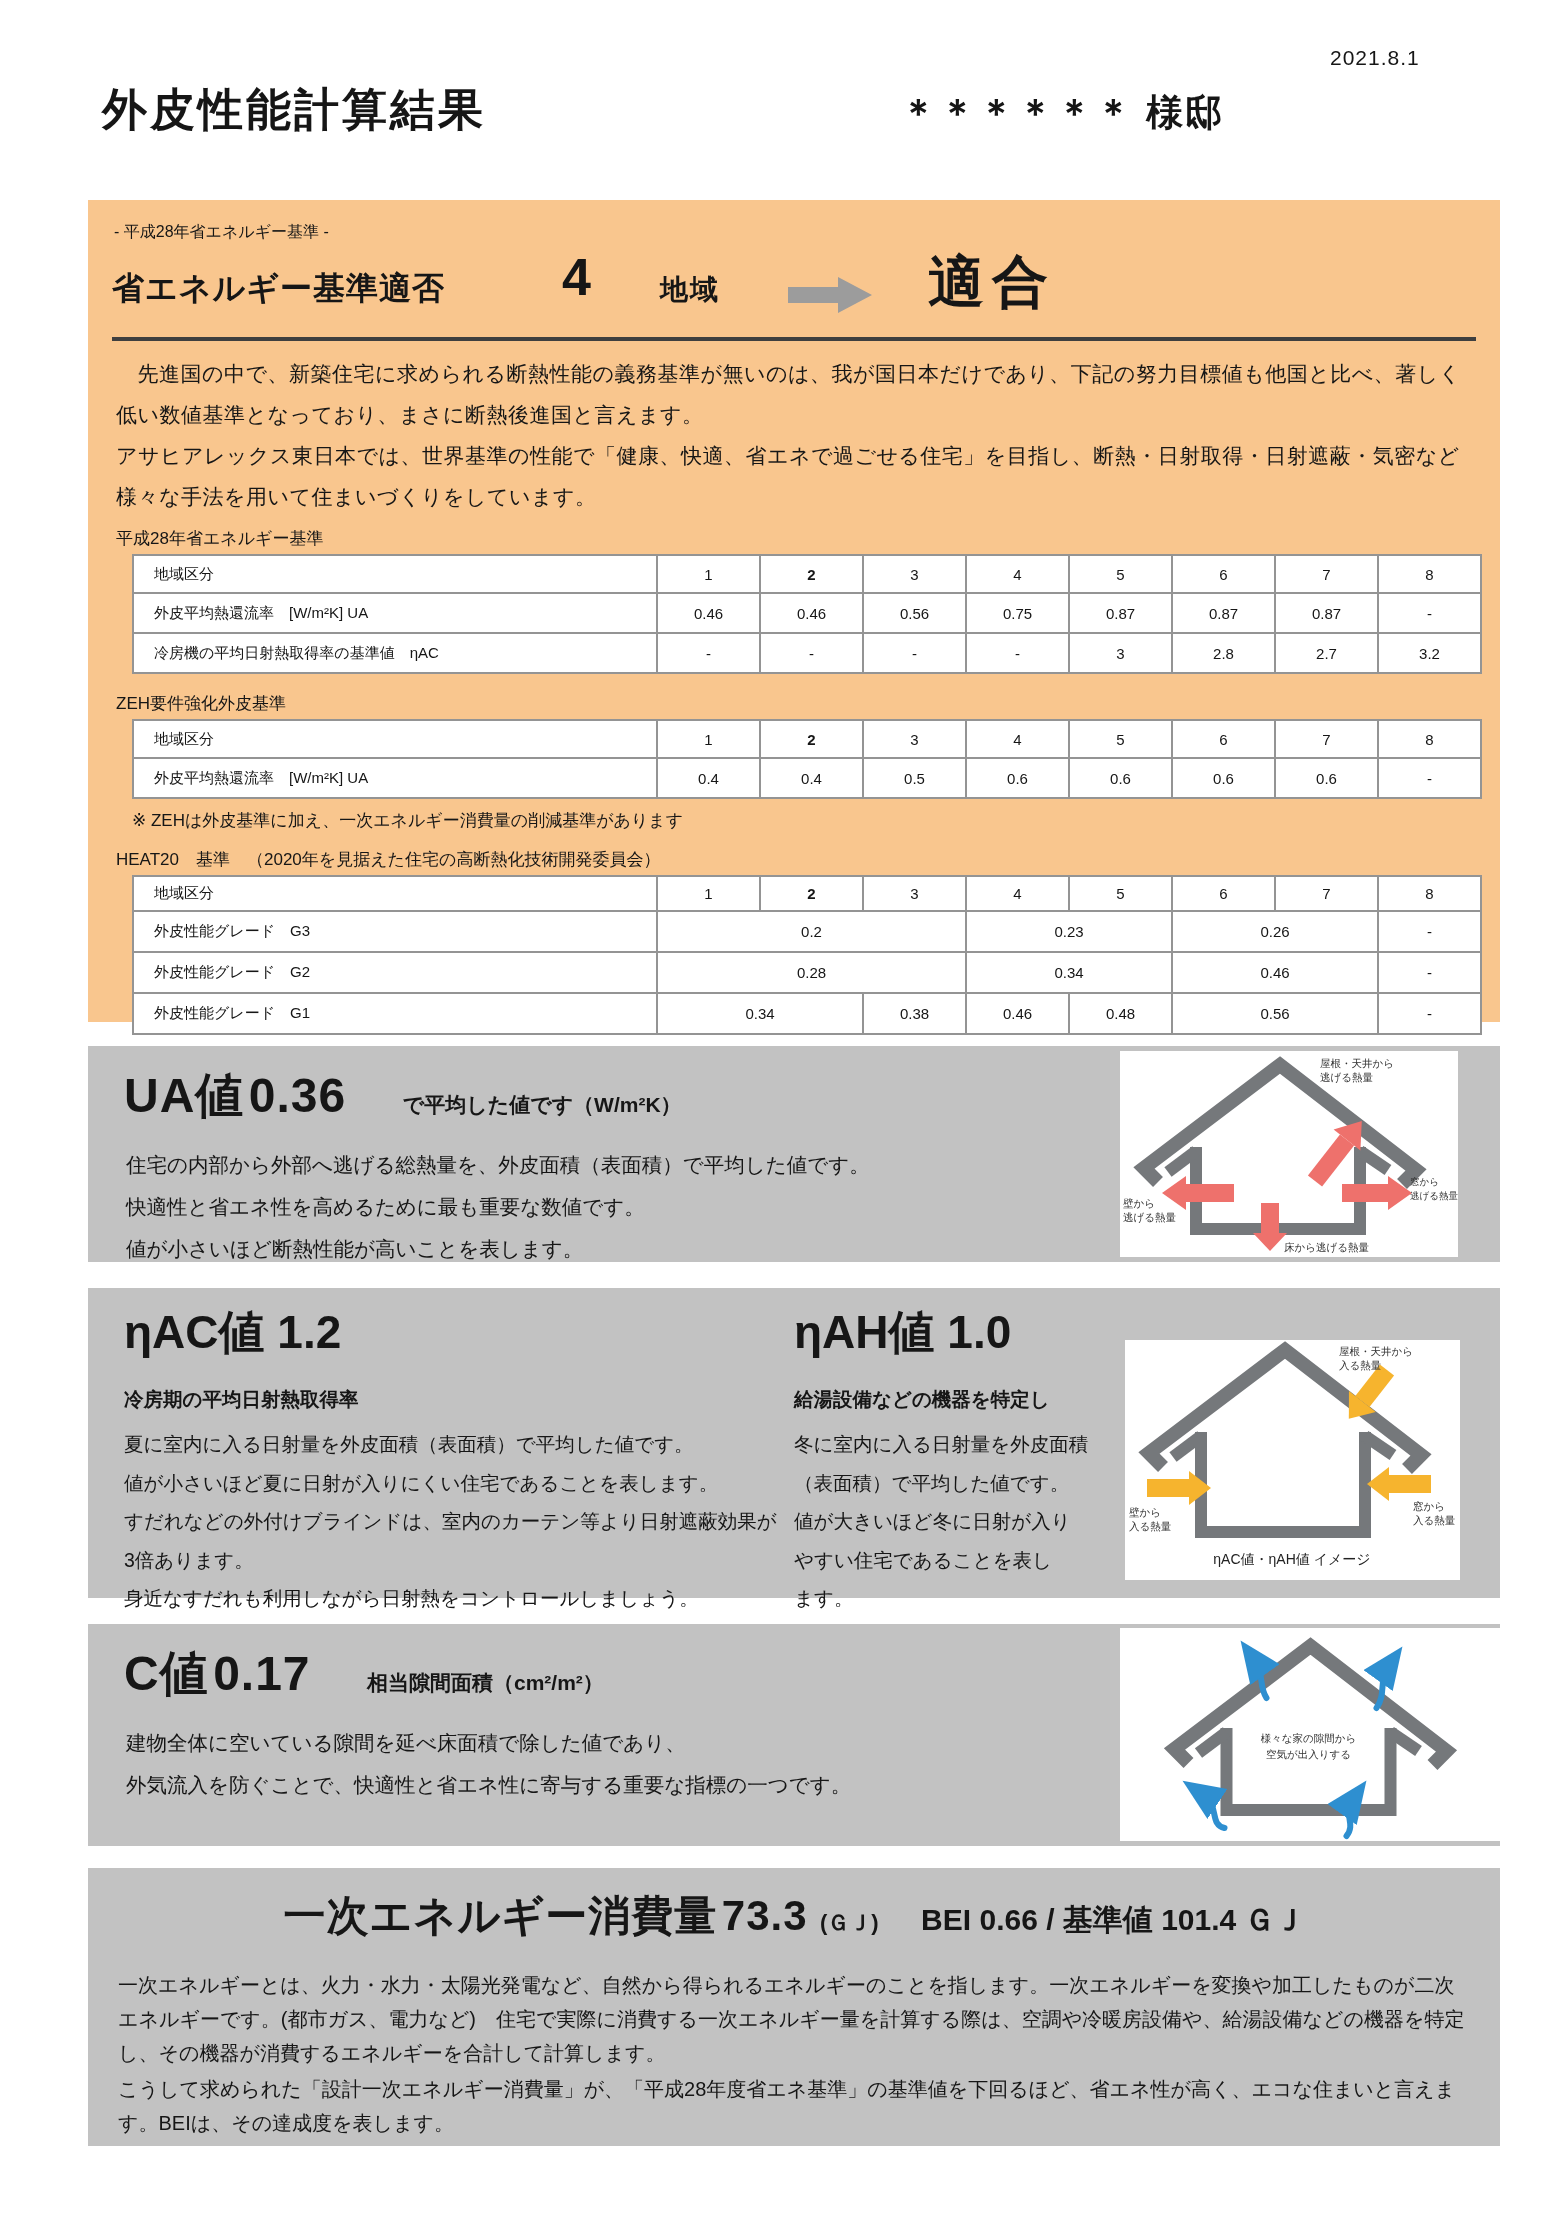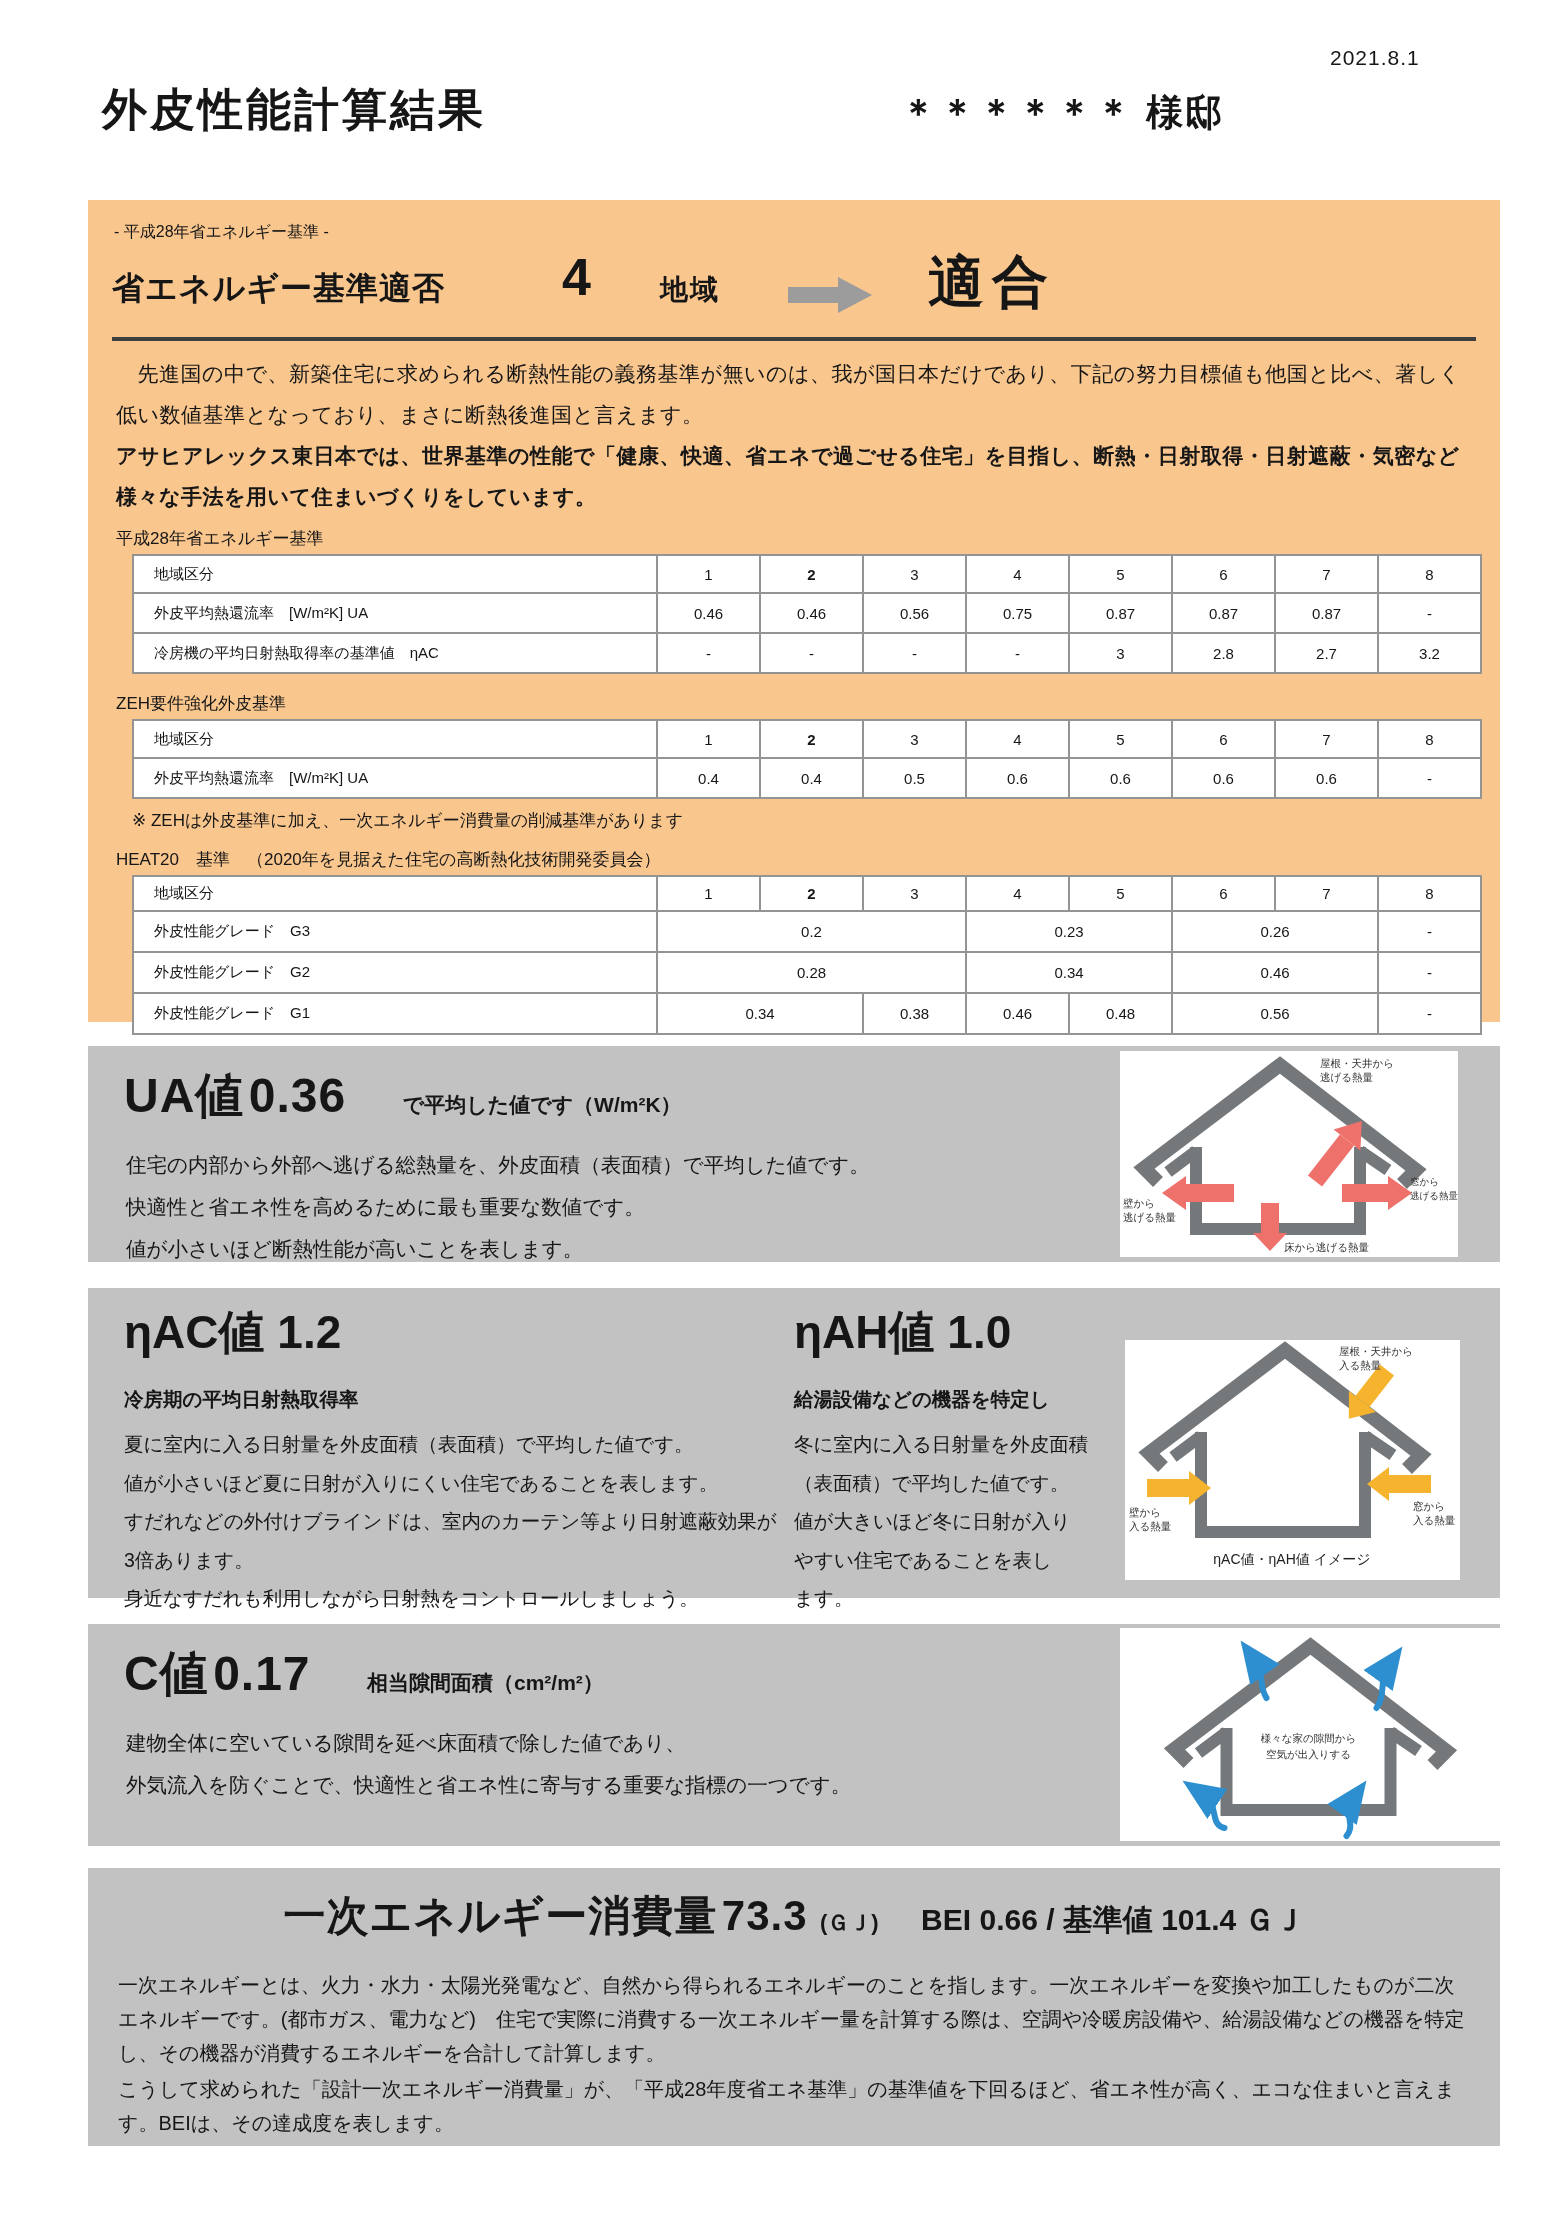--- a/index.html
+++ b/index.html
@@ -23,21 +23,21 @@
   
   .tagline{padding:22px 0 0 26px;font-size:16px;height:19px;}
   .result-row{position:relative;height:92px;margin-top:4px;}
   .result-label{position:absolute;left:24px;top:22px;font-size:32px;font-weight:bold;letter-spacing:1px;}
   .region-num{position:absolute;left:474px;top:2px;font-size:52px;font-weight:bold;}
   .region-lab{position:absolute;left:572px;top:26px;font-size:28px;font-weight:bold;letter-spacing:2px;}
   .big-arrow{position:absolute;left:700px;top:28px;}
   .result-value{position:absolute;left:840px;top:0px;font-size:56px;font-weight:bold;letter-spacing:8px;}
   .divider{margin:0 24px 0 24px;border-top:4px solid #3f3f3f;}
   .para{margin:12px 28px 0 28px;font-size:21px;line-height:41px;letter-spacing:0.5px;}
-  .para.second{margin-top:0;font-weight:bold;}
+  .para.second{margin-top:0;}
   .tbl-label{margin:10px 0 4px 28px;font-size:17px;}
   .tbl-label.mt18{margin-top:18px;}
   .tbl-label.mt16{margin-top:16px;}
   table.std{margin-left:44px;border-collapse:collapse;background:#ffffff;border:2px solid #d946ef;}
   table.std td{border:2px solid #949494;font-size:15px;padding:0;text-align:center;}
   table.std td.lab{width:502px;text-align:left;padding-left:20px;}
   table.std td.num{width:101px;}
   table.std tr.hdr td{height:36px;}
   table.std tr.dat td{height:38px;}
   table.heat tr.hdr td{height:33px;}

